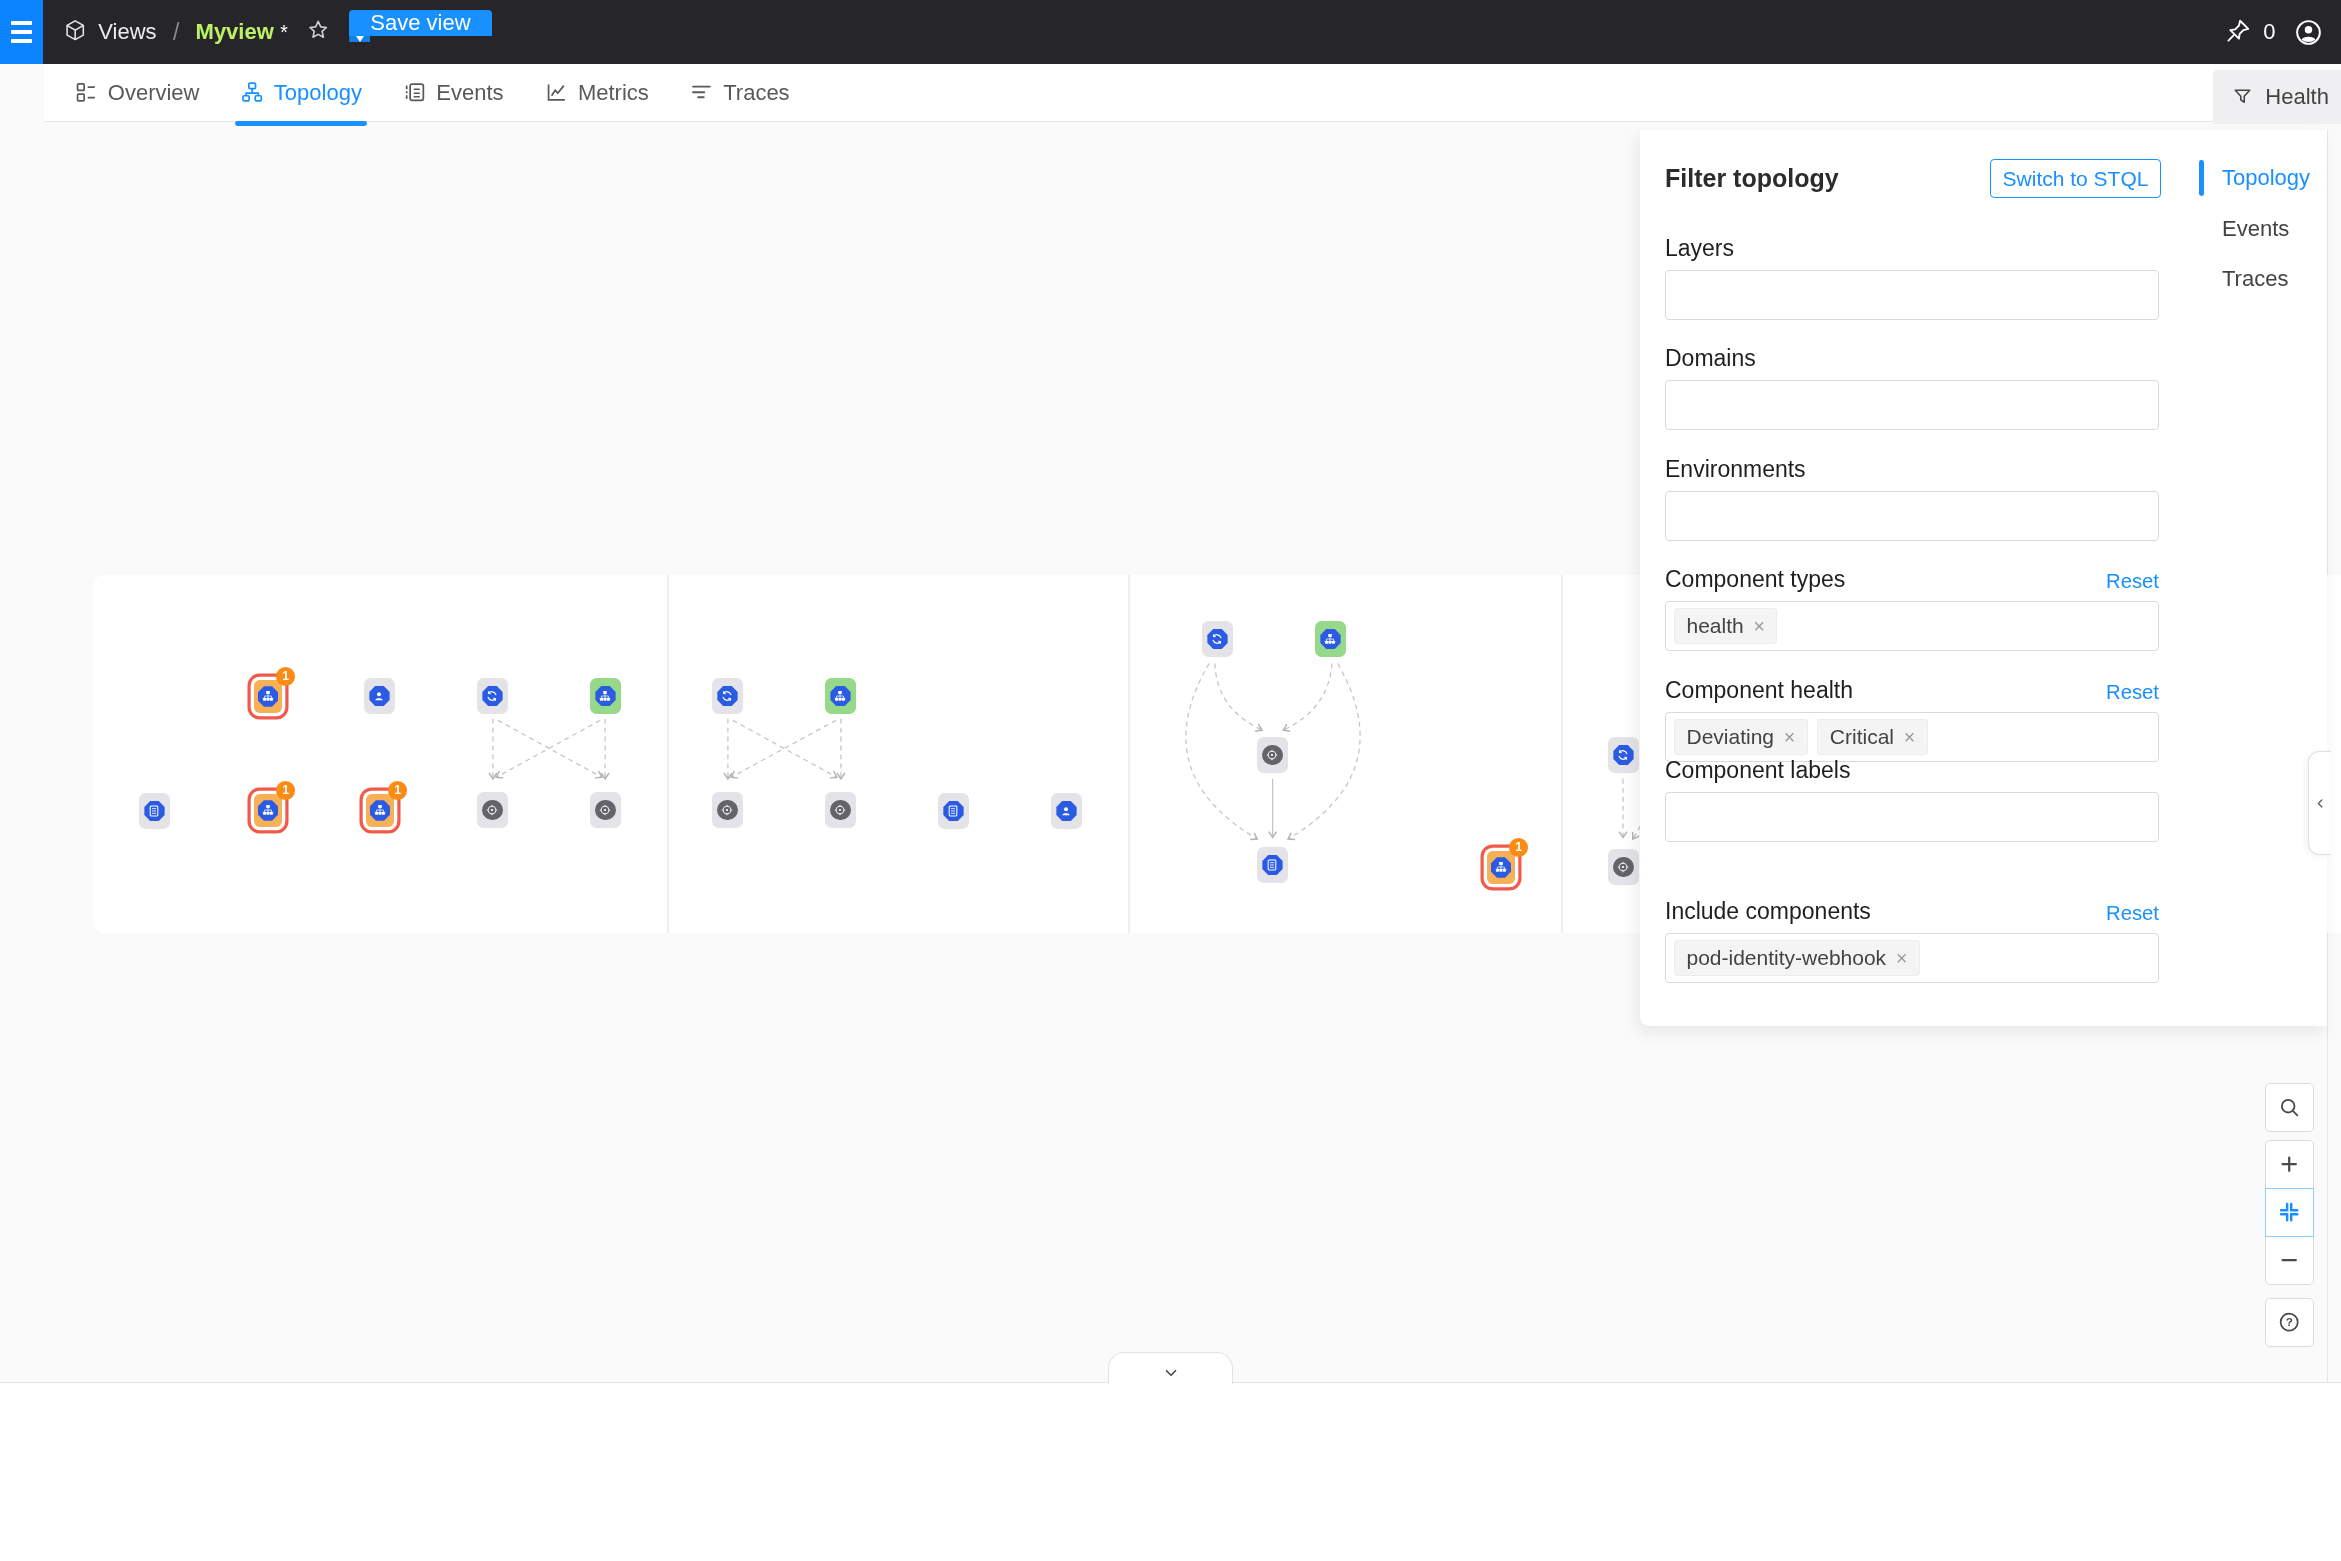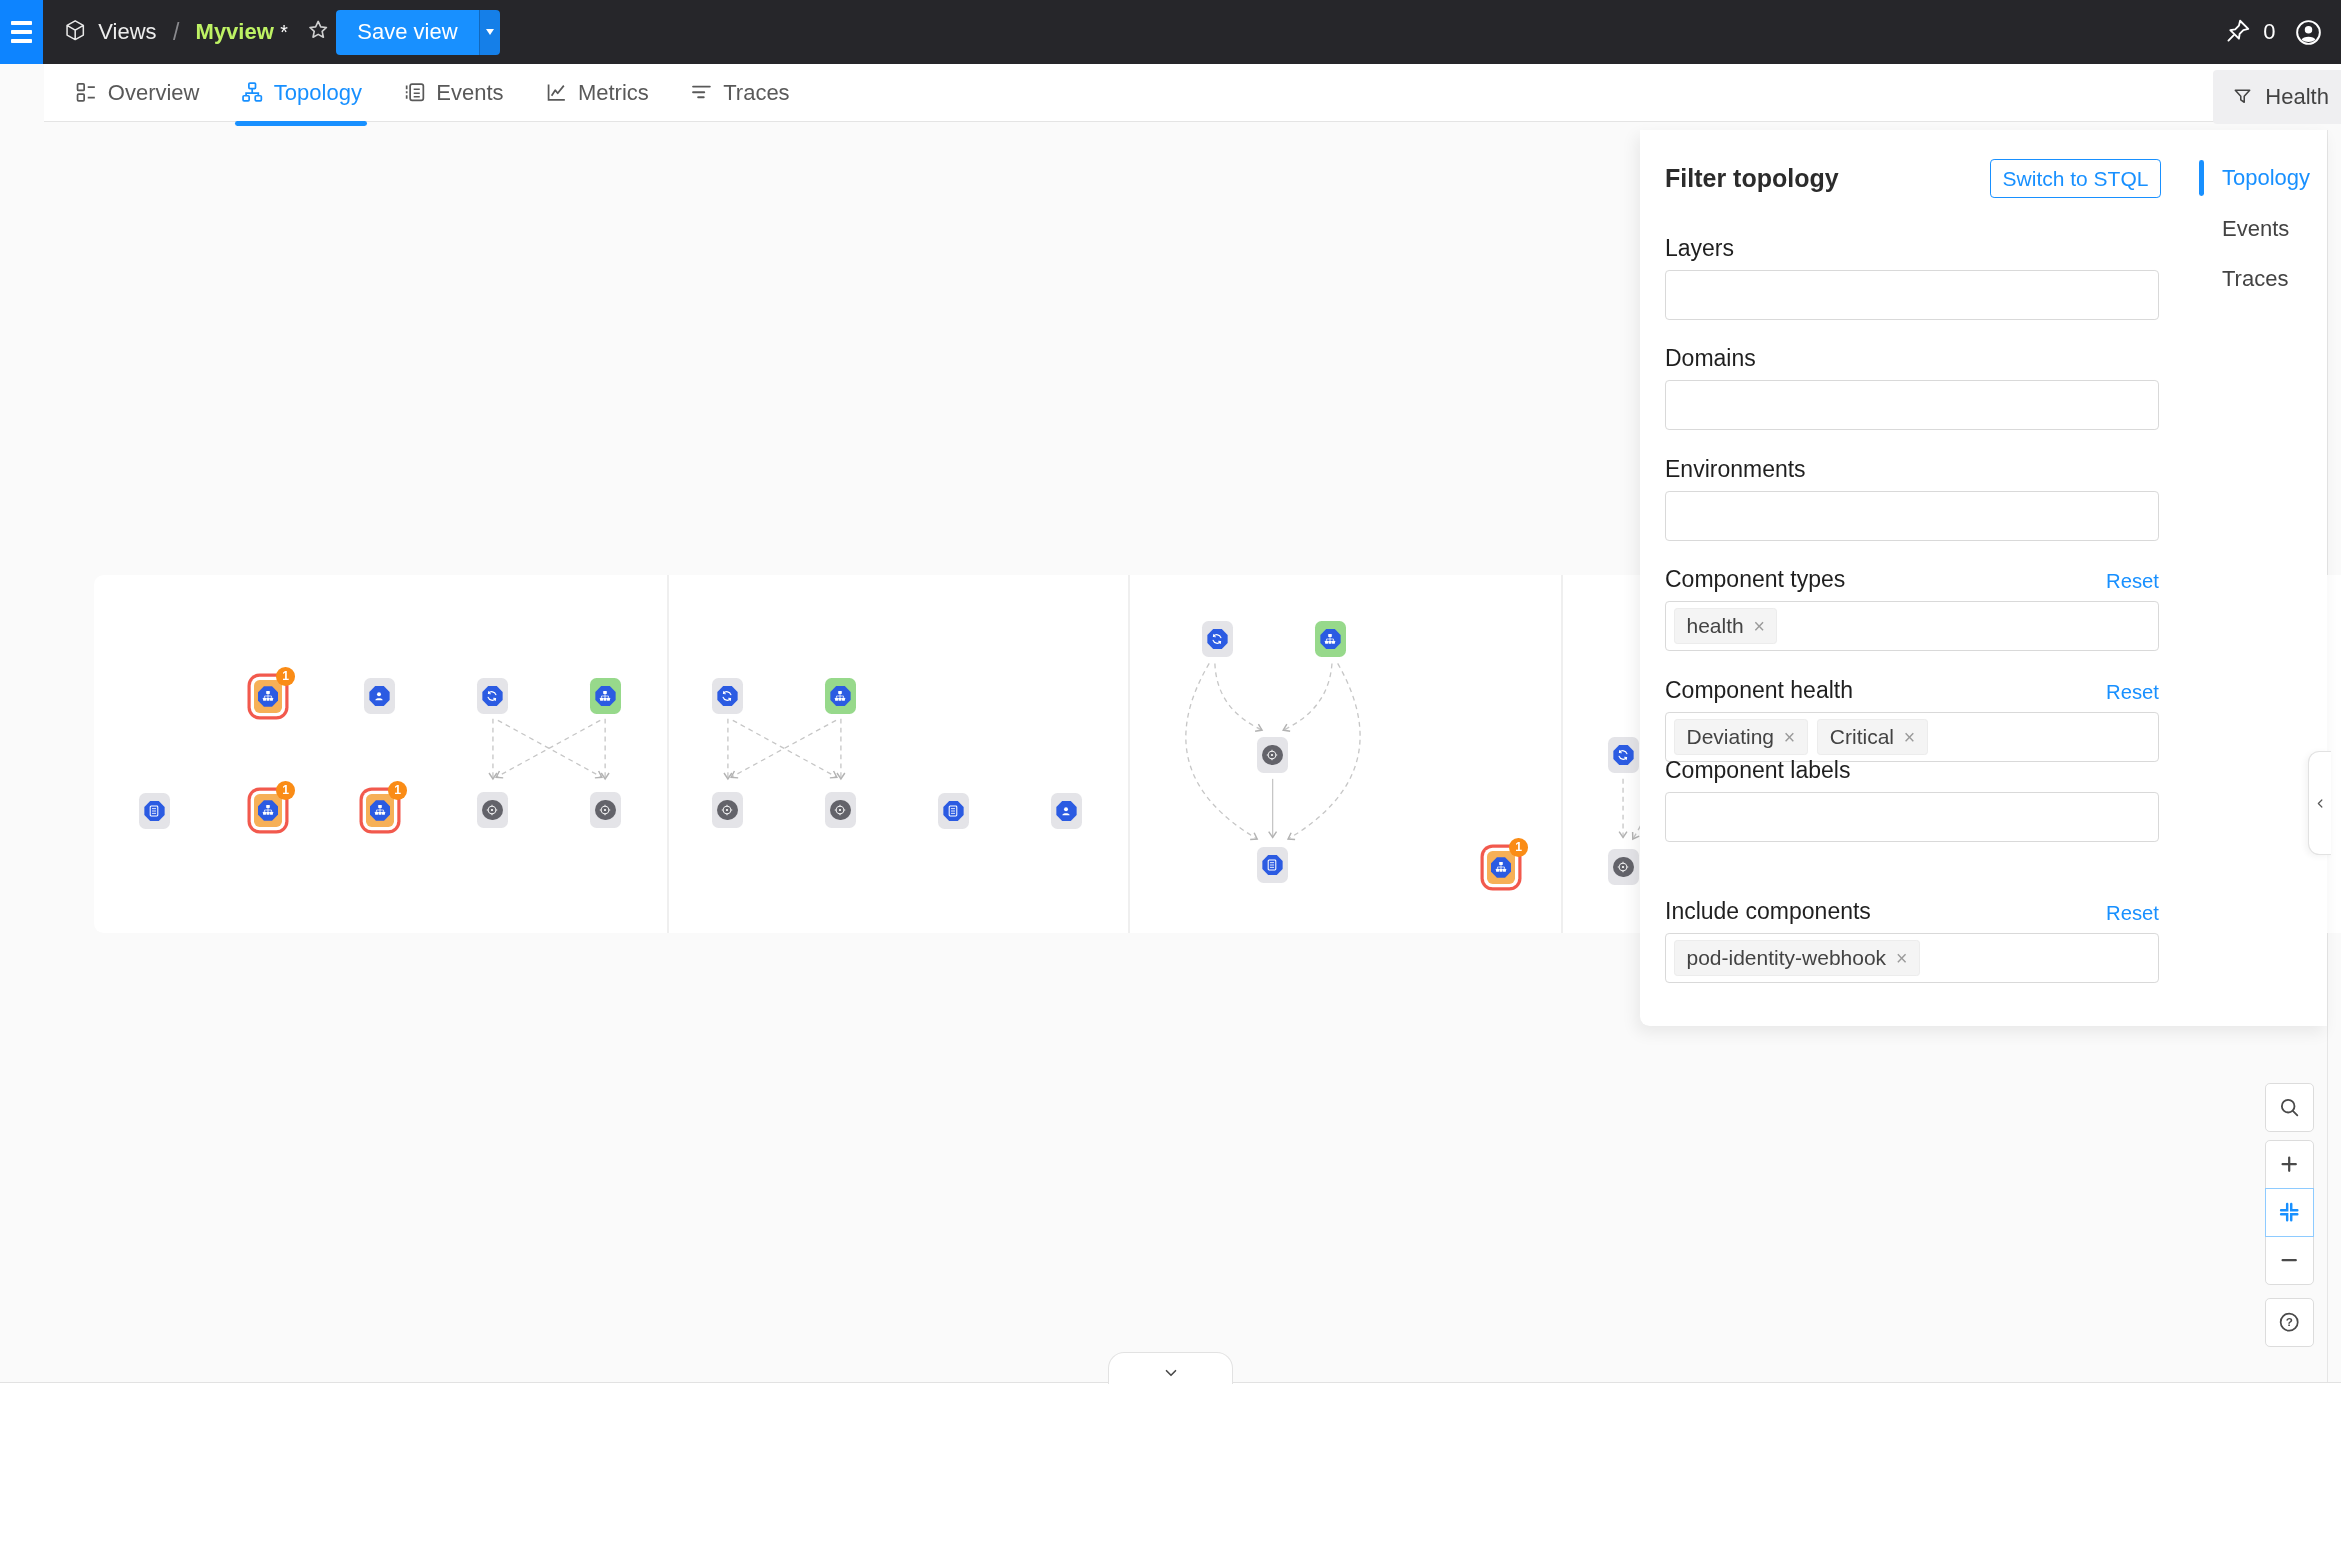--- a/index.html
+++ b/index.html
@@ -10,21 +10,21 @@
   
   .topbar { position:absolute; top:0; left:0; width:2342px; height:64px; background:#26262a; display:flex; align-items:center; z-index:20; }
   .hamburger { width:43px; height:64px; background:#0d84ff; display:flex; flex-direction:column; justify-content:center; align-items:center; gap:5.7px; cursor:pointer; }
   .hamburger i { display:block; width:20.3px; height:3.3px; background:#fff; border-radius:0.8px; }
   .tb-cube { margin-left:19.5px; color:#e8e8e8; }
   .tb-root { margin-left:11.4px; font-size:22px; color:#ededed; }
   .tb-sep { margin:0 16.3px; font-size:23px; color:#8a8a8e; }
   .tb-view { font-size:22px; font-weight:bold; color:#bef264; }
   .tb-dirty { font-size:19.5px; color:#fff; margin-left:6.5px; }
   .tb-star { margin-left:18px; color:#cfcfcf; }
-  .saveview { margin-left:6px; height:45px; display:flex; border-radius:4.1px; overflow:hidden; cursor:pointer; }
+  .saveview { margin-left:19px; height:45px; display:flex; border-radius:4.1px; overflow:hidden; cursor:pointer;flex-direction:column; }
   .saveview .main { background:#1890ff; color:#fff; font-size:22px; display:flex; align-items:center; padding:0 21px; }
   .saveview .arrow { width:21px; background:#157fe8; border-left:0.8px solid rgba(0,0,0,.18); display:flex; align-items:center; justify-content:center; }
   .caret { width:0; height:0; border-left:4.9px solid transparent; border-right:4.9px solid transparent; border-top:6.5px solid #fff; }
   .tb-right { margin-left:auto; display:flex; align-items:center; margin-right:19.5px; }
   .tb-pin { color:#fff; }
   .tb-pincount { color:#fff; font-size:22px; margin:0 18px 0 11.4px; }
   .tb-avatar { width:29px; height:29px; }
 
   
   .tabbar { position:absolute; top:64px; left:0; width:2342px; height:58px; background:#fff; border-bottom:0.8px solid #e4e4e4; display:flex; align-items:center; padding-left:28px; z-index:19;margin-left:44px; }

